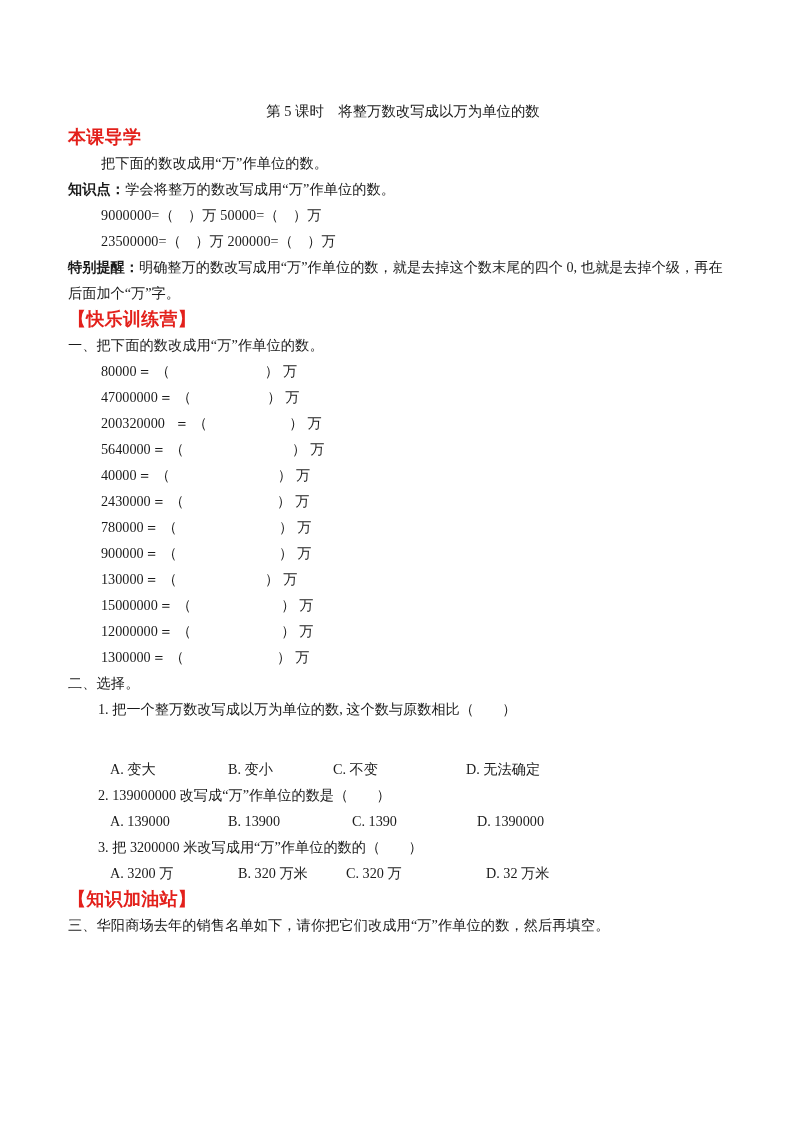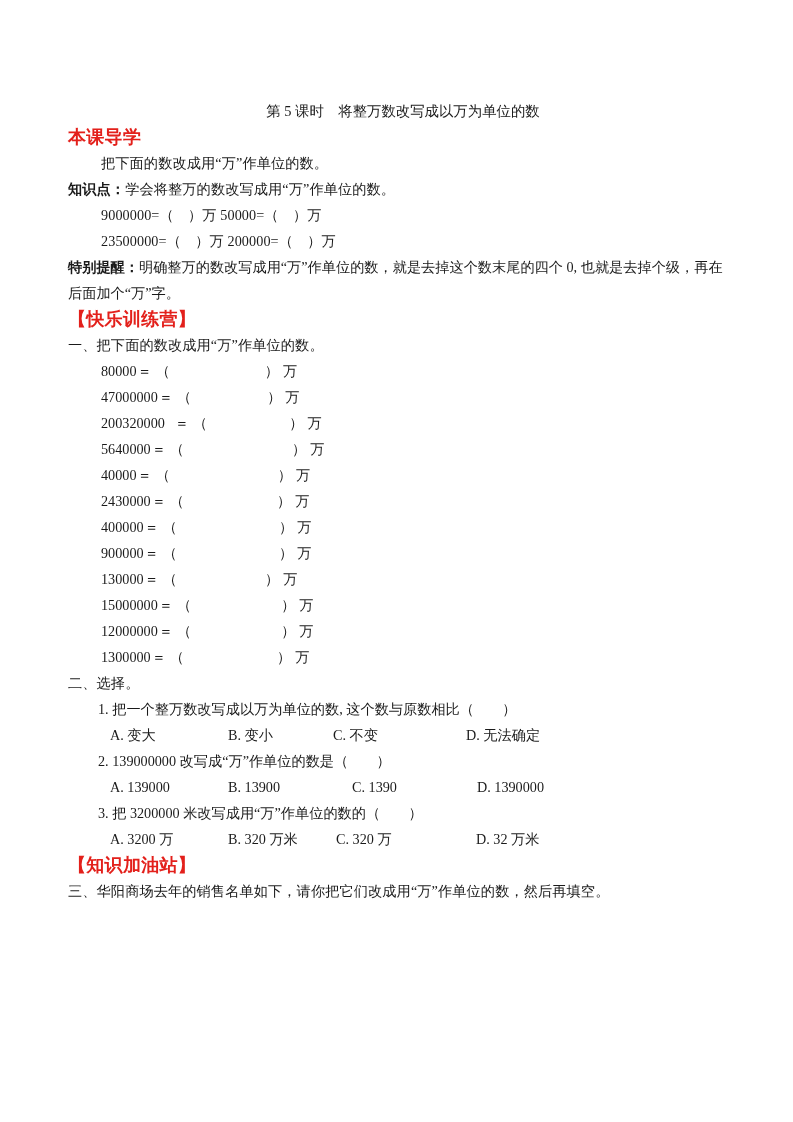--- a/index.html
+++ b/index.html
@@ -118,37 +118,37 @@
 
     <div class="line">一、把下面的数改成用“万”作单位的数。</div>
 
     <div id="ex1-list">
         <div class="fill-row"><span class="num">80000</span><span class="eq">＝</span><span class="paren-open">（</span><span class="blank-gap" style="width: 95px;"></span><span>）</span><span class="unit">万</span></div>
         <div class="fill-row"><span class="num">47000000</span><span class="eq">＝</span><span class="paren-open">（</span><span class="blank-gap" style="width: 76px;"></span><span>）</span><span class="unit">万</span></div>
         <div class="fill-row"><span class="num">200320000</span><span class="eq wide">＝</span><span class="paren-open">（</span><span class="blank-gap" style="width: 82px;"></span><span>）</span><span class="unit">万</span></div>
         <div class="fill-row"><span class="num">5640000</span><span class="eq">＝</span><span class="paren-open">（</span><span class="blank-gap" style="width: 108px;"></span><span>）</span><span class="unit">万</span></div>
         <div class="fill-row"><span class="num">40000</span><span class="eq">＝</span><span class="paren-open">（</span><span class="blank-gap" style="width: 108px;"></span><span>）</span><span class="unit">万</span></div>
         <div class="fill-row"><span class="num">2430000</span><span class="eq">＝</span><span class="paren-open">（</span><span class="blank-gap" style="width: 93px;"></span><span>）</span><span class="unit">万</span></div>
-        <div class="fill-row"><span class="num">400000</span><span class="eq">＝</span><span class="paren-open">（</span><span class="blank-gap" style="width: 102px;"></span><span>）</span><span class="unit">万</span></div>
+        <div class="fill-row"><span class="num">780000</span><span class="eq">＝</span><span class="paren-open">（</span><span class="blank-gap" style="width: 102px;"></span><span>）</span><span class="unit">万</span></div>
         <div class="fill-row"><span class="num">900000</span><span class="eq">＝</span><span class="paren-open">（</span><span class="blank-gap" style="width: 102px;"></span><span>）</span><span class="unit">万</span></div>
         <div class="fill-row"><span class="num">130000</span><span class="eq">＝</span><span class="paren-open">（</span><span class="blank-gap" style="width: 88px;"></span><span>）</span><span class="unit">万</span></div>
         <div class="fill-row"><span class="num">15000000</span><span class="eq">＝</span><span class="paren-open">（</span><span class="blank-gap" style="width: 90px;"></span><span>）</span><span class="unit">万</span></div>
         <div class="fill-row"><span class="num">12000000</span><span class="eq">＝</span><span class="paren-open">（</span><span class="blank-gap" style="width: 90px;"></span><span>）</span><span class="unit">万</span></div>
         <div class="fill-row"><span class="num">1300000</span><span class="eq">＝</span><span class="paren-open">（</span><span class="blank-gap" style="width: 93px;"></span><span>）</span><span class="unit">万</span></div>
       </div>
 
     <div class="line">二、选择。</div>
 
     <div id="ex2-list">
         <div class="q-line">1. 把一个整万数改写成以万为单位的数, 这个数与原数相比（　　）</div>
-        <div class="opt-line"><span class="opt" style="width: 118px;">A. 变大</span><span class="opt" style="width: 105px;">B. 变小</span><span class="opt" style="width: 133px;">C. 不变</span><span class="opt">D. 无法确定</span></div>
+        <div class="opt-line"><span class="opt" style="width: 118px; margin-top: 34px;">A. 变大</span><span class="opt" style="width: 105px;">B. 变小</span><span class="opt" style="width: 133px;">C. 不变</span><span class="opt">D. 无法确定</span></div>
         <div class="q-line">2. 139000000 改写成“万”作单位的数是（　　）</div>
         <div class="opt-line"><span class="opt" style="width: 118px;">A. 139000</span><span class="opt" style="width: 96px;">B. 13900</span><span class="opt" style="width: 125px; margin-left: 28px;">C. 1390</span><span class="opt">D. 1390000</span></div>
         <div class="q-line">3. 把 3200000 米改写成用“万”作单位的数的（　　）</div>
-        <div class="opt-line"><span class="opt" style="width: 118px;">A. 3200 万</span><span class="opt" style="width: 108px;">B. 320 万米</span><span class="opt" style="width: 140px;">C. 320 万</span><span class="opt">D. 32 万米</span></div>
+        <div class="opt-line"><span class="opt" style="width: 118px;">A. 3200 万</span><span class="opt" style="width: 108px; margin-left: 10px;">B. 320 万米</span><span class="opt" style="width: 140px;">C. 320 万</span><span class="opt">D. 32 万米</span></div>
       </div>
 
     <div class="red-head">【知识加油站】</div>
 
     <div class="line">三、华阳商场去年的销售名单如下，请你把它们改成用“万”作单位的数，然后再填空。</div>
 
   </div>
 </div>
 
 </body></html>

